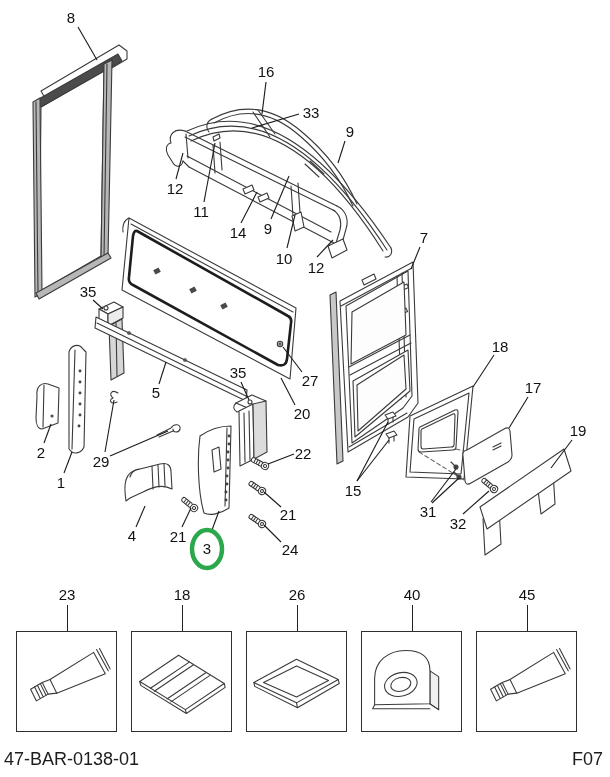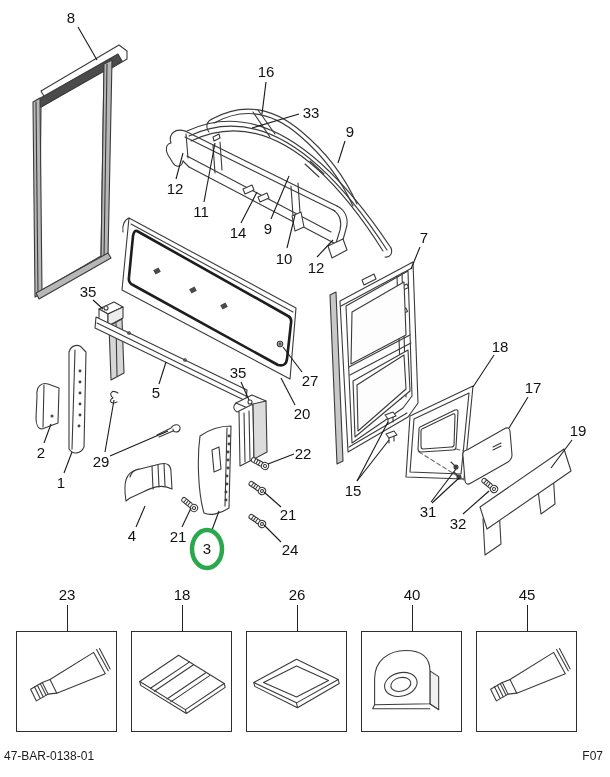--- a/index.html
+++ b/index.html
@@ -6,21 +6,21 @@
   .page{position:relative;width:610px;height:777px;background:#ffffff;overflow:hidden;
         font-family:"Liberation Sans",sans-serif;}
   svg.art,#callout-layer{position:absolute;left:0;top:0;}
   #callout-layer{pointer-events:none;}
   #callout-layer text{font:15px "Liberation Sans",sans-serif;fill:#111;}
   .artline{stroke:#3a3a3a;stroke-width:1.1;fill:none;stroke-linecap:round;stroke-linejoin:round;}
   .legend-item{position:absolute;width:102px;top:586px;height:150px;}
   .legend-label{width:100%;text-align:center;font-size:15px;color:#111;height:18px;line-height:18px;}
   .legend-tick{position:absolute;left:50%;top:19px;width:1.2px;height:26px;background:#222;}
   .legend-box{position:absolute;top:45px;left:0;width:99px;height:99px;border:1.6px solid #2f2f2f;background:#fff;}
-  .footer{position:absolute;top:746px;left:0;width:610px;height:22px;font-size:12px;color:#1c1c1c;}
+  .footer{position:absolute;top:746px;left:0;width:610px;height:22px;font-size:18px;color:#1c1c1c;}
   .footer-left{position:absolute;left:4px;top:3px;}
   .footer-right{position:absolute;right:7px;top:3px;text-align:right;}
 </style>
 </head>
 <body>
 
 <div class="page">
 
 <svg class="art" width="610" height="777" viewBox="0 0 610 777">
   <defs>

